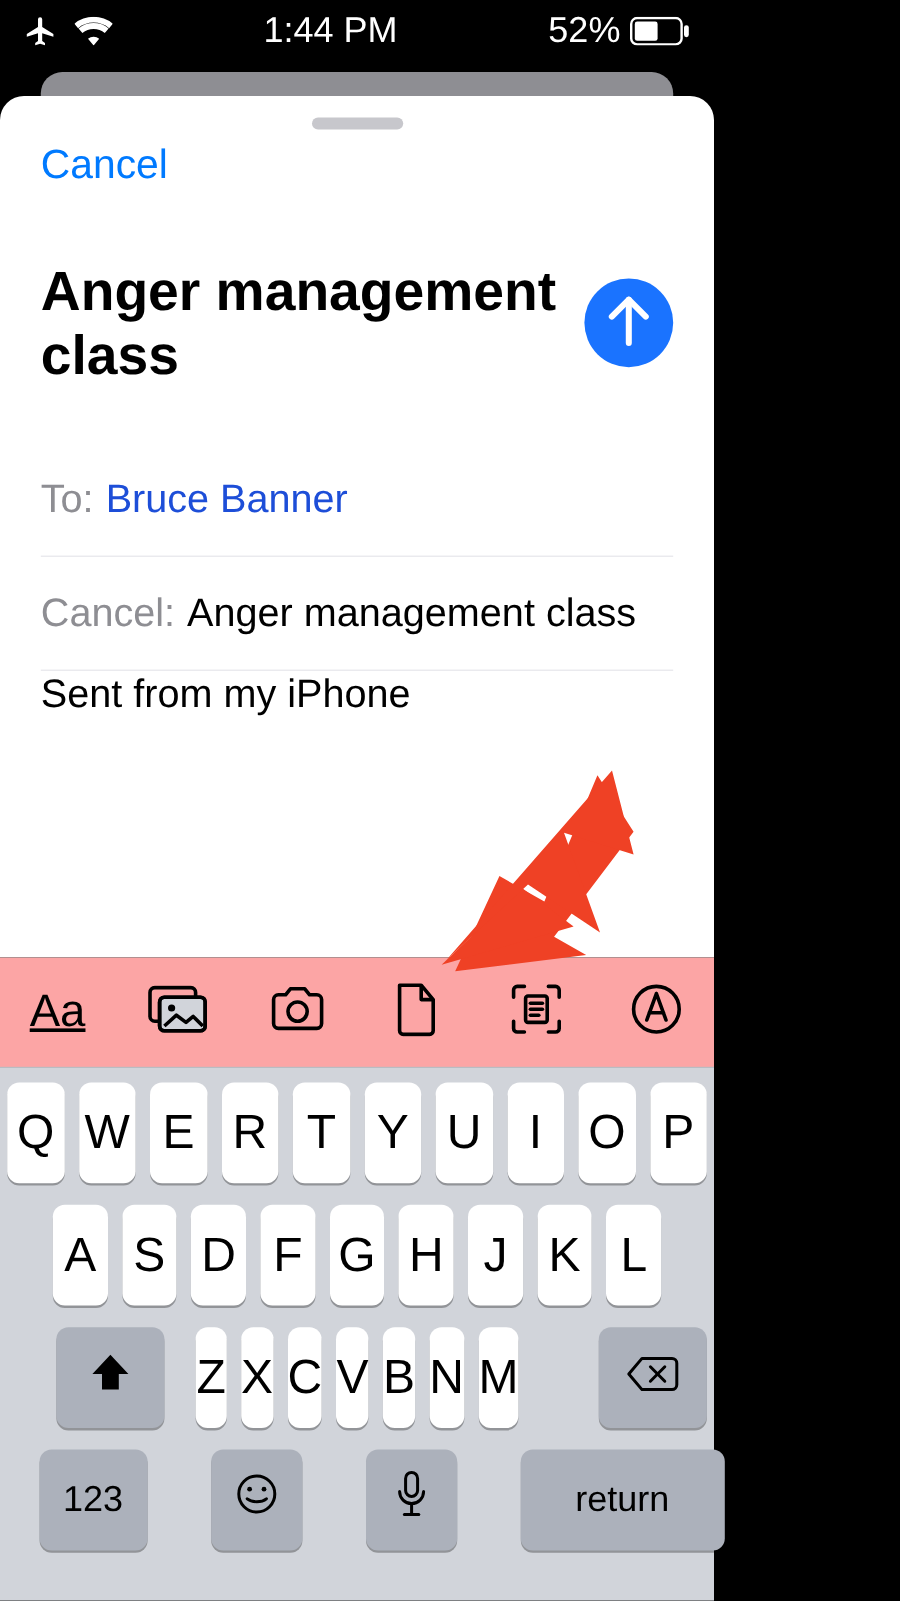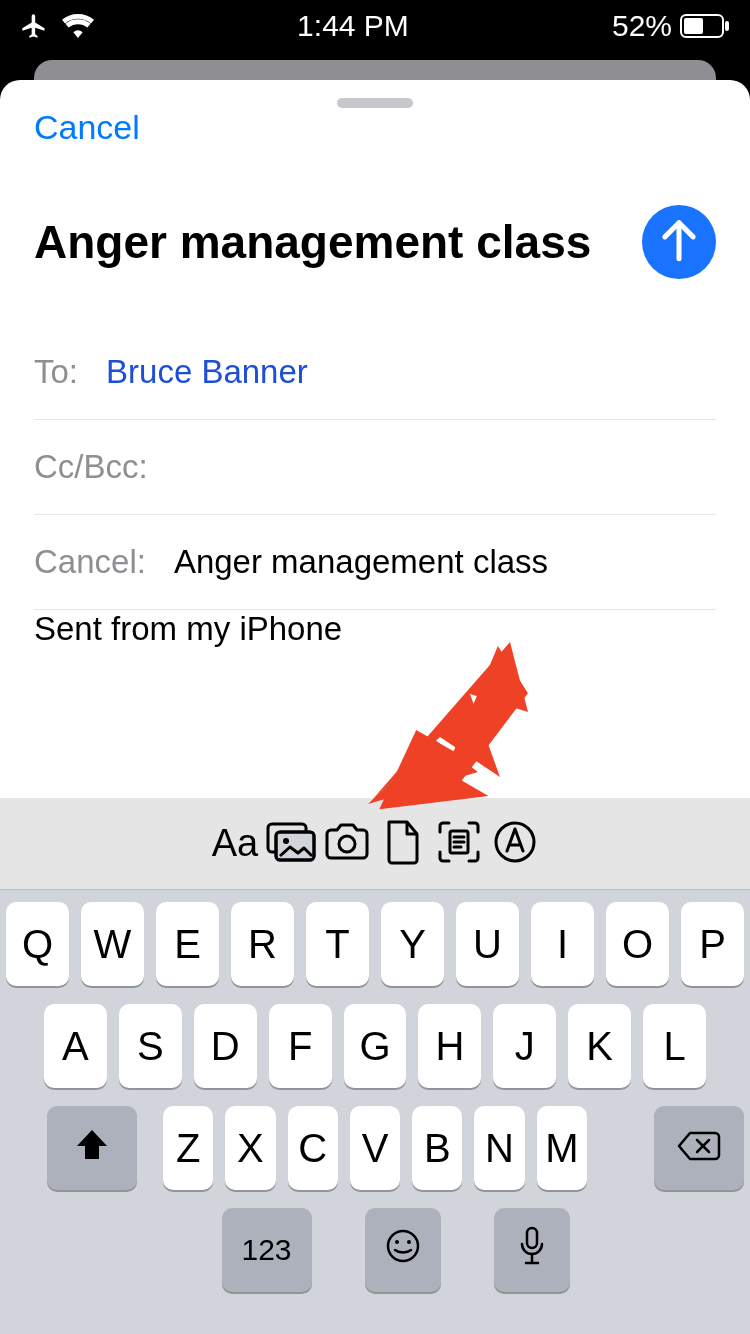--- a/index.html
+++ b/index.html
@@ -1,49 +1,49 @@
 <!DOCTYPE html>
 <html><head>
 <meta charset="utf-8">
 <style>
   * { box-sizing: border-box; margin: 0; padding: 0; }
   html, body { width: 750px; height: 1334px; overflow: hidden; font-family: -apple-system, "Helvetica Neue", Helvetica, Arial, sans-serif; background:#000; }
-  .screen { width:750px; height:1334px; position:relative; background:#000; }
+  .screen { width:595px; height:1334px; position:relative; background:#000; }
 
   
   .status-bar { position:absolute; top:0; left:0; right:0; height:52px; color:#fff; display:flex; align-items:center; justify-content:space-between; padding:0 20px; font-size:30px; font-weight:500; }
   .status-left { display:flex; align-items:center; gap:14px; }
   .status-right { display:flex; align-items:center; gap:8px; }
   .plane-icon svg, .wifi-icon svg, .battery-icon svg { display:block; }
 
   
   .behind-card { position:absolute; top:60px; left:34px; right:34px; height:50px; background:#8e8e93; border-radius:18px 18px 0 0; }
 
   
   .sheet { position:absolute; top:80px; left:0; right:0; bottom:536px; background:#fff; border-radius:20px 20px 0 0; padding:0 34px; }
   .grabber { width:76px; height:10px; background:#c7c7cc; border-radius:5px; margin:18px auto 0; }
-  .cancel { color:#007aff; font-size:34px; font-weight:400; display:inline-block; }
+  .cancel { color:#007aff; font-size:34px; margin-top:10px; font-weight:400; display:inline-block; }
 
   .title-row { display:flex; align-items:center; justify-content:space-between; margin-top:58px; }
   .title-row h1 { font-size:46px; font-weight:700; letter-spacing:0px; }
   .send-btn { width:74px; height:74px; border-radius:50%; background:#1a73ff; display:flex; align-items:center; justify-content:center; flex-shrink:0;}
 
-  .field { border-bottom:1px solid #e5e5ea; padding:28px 0; font-size:33px; display:flex; gap:28px; }
+  .field { border-bottom:1px solid #e5e5ea; padding:28px 0; font-size:33px; display:flex; gap:10px; }
   .field.first { margin-top:46px; }
   .label-gray { color:#8e8e93; }
   .recipient { color:#1d4ed8; }
   .subject-value { color:#000; }
 
   .body-area { font-size:33px; }
 
   
   .arrow-annotation { position:absolute; left:360px; top:622px; z-index:5; pointer-events:none; }
 
   
-  .kb-toolbar { position:absolute; left:0; right:0; bottom:536px; transform:translateY(100%); height:92px; background:#e5e5e5; display:flex; align-items:center; justify-content:center; padding:0 20px; border-bottom:1px solid #b9bcc2;}
+  .kb-toolbar { position:absolute; left:0; right:0; bottom:536px; transform:translateY(100%); height:92px; background:#fca5a5; display:flex; align-items:center; justify-content:space-between; padding:0 20px; border-bottom:1px solid #b9bcc2;text-decoration:underline;}
   .kb-toolbar .tb-item { width:56px; height:56px; display:flex; align-items:center; justify-content:center; color:#000; }
 
   
   .keyboard { position:absolute; left:0; right:0; bottom:0; height:444px; background:#d1d4da; padding:12px 6px 10px; display:flex; flex-direction:column; gap:18px; }
   .krow { display:flex; gap:12px; justify-content:center; }
   .key { background:#fff; border-radius:10px; box-shadow: 0 2px 0 rgba(0,0,0,.3); height:84px; flex:1; display:flex; align-items:center; justify-content:center; font-size:40px; font-weight:400;}
   .krow.row2 { padding:0 38px; }
   .key.special { background:#acb1bb;margin-left:41px; }
   .key.shift, .key.back { flex:0 0 90px; }
   .key.space { flex:1; font-size:30px; }
@@ -103,23 +103,20 @@
             </svg>
         </span>
       </div>
     </div>
 
     <div class="field first">
       <span class="label-gray">To:</span>
       <span class="recipient">Bruce Banner</span>
     </div>
 
-    <div class="field">
-      <span class="label-gray">Cc/Bcc:</span>
-    </div>
 
     <div class="field">
       <span class="label-gray">Cancel:</span>
       <span class="subject-value">Anger management class</span>
     </div>
 
     <div class="body-area">
       <div>Sent from my iPhone</div>
     </div>
   </div>
@@ -259,16 +256,17 @@
       <div class="key special mic">
         <span>
           <svg width="26" height="40" viewBox="0 0 26 40" fill="none" stroke="#000" stroke-width="2.5" stroke-linecap="round">
               <rect x="8" y="2" width="10" height="20" rx="5"></rect>
               <path d="M3 18 a10 10 0 0 0 20 0"></path>
               <line x1="13" y1="28" x2="13" y2="36"></line>
               <line x1="7" y1="37" x2="19" y2="37"></line>
             </svg>
         </span>
       </div>
+      <div class="key special return">return</div>
     </div>
   </div>
 
 </div>
 
 </body></html>

